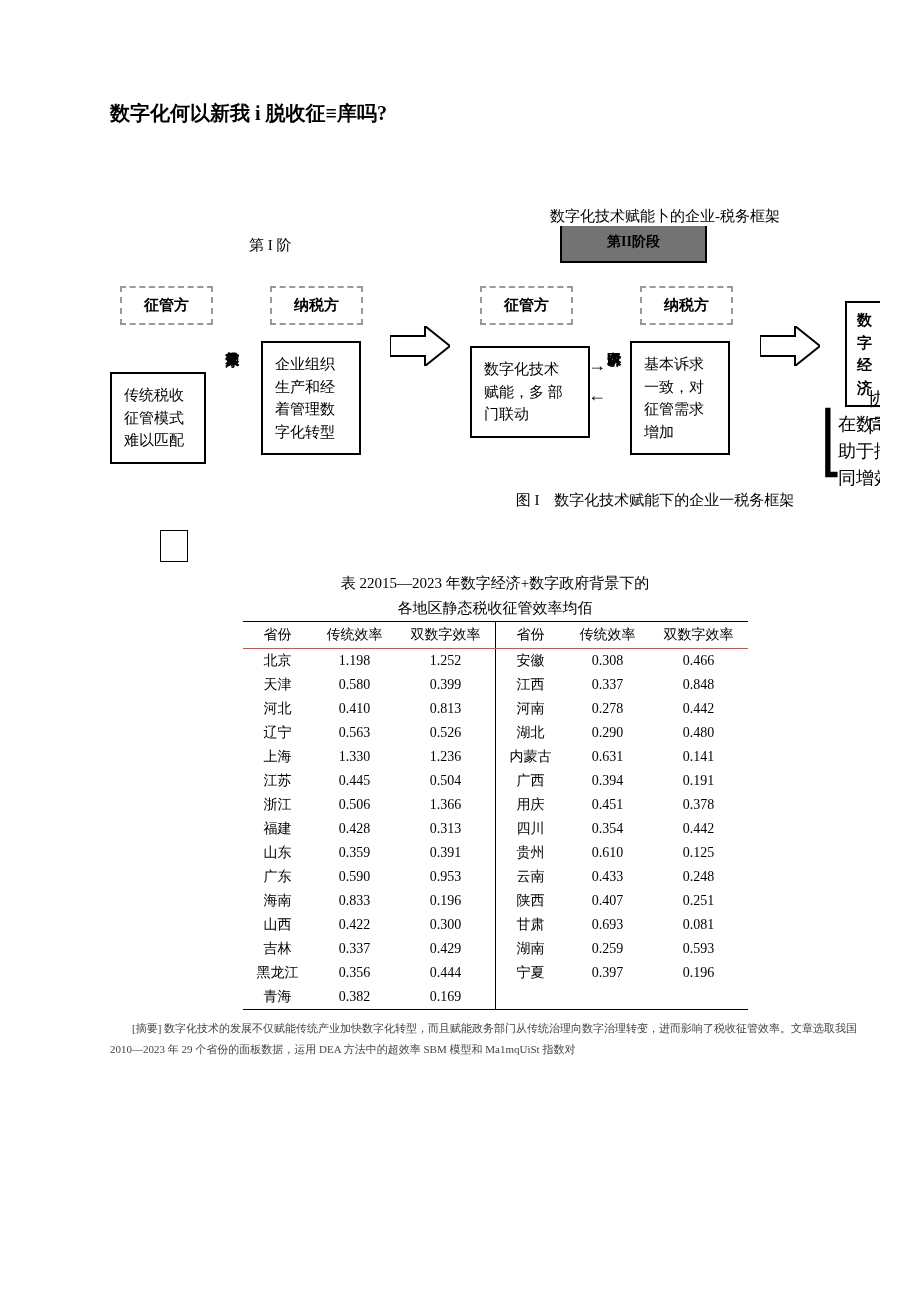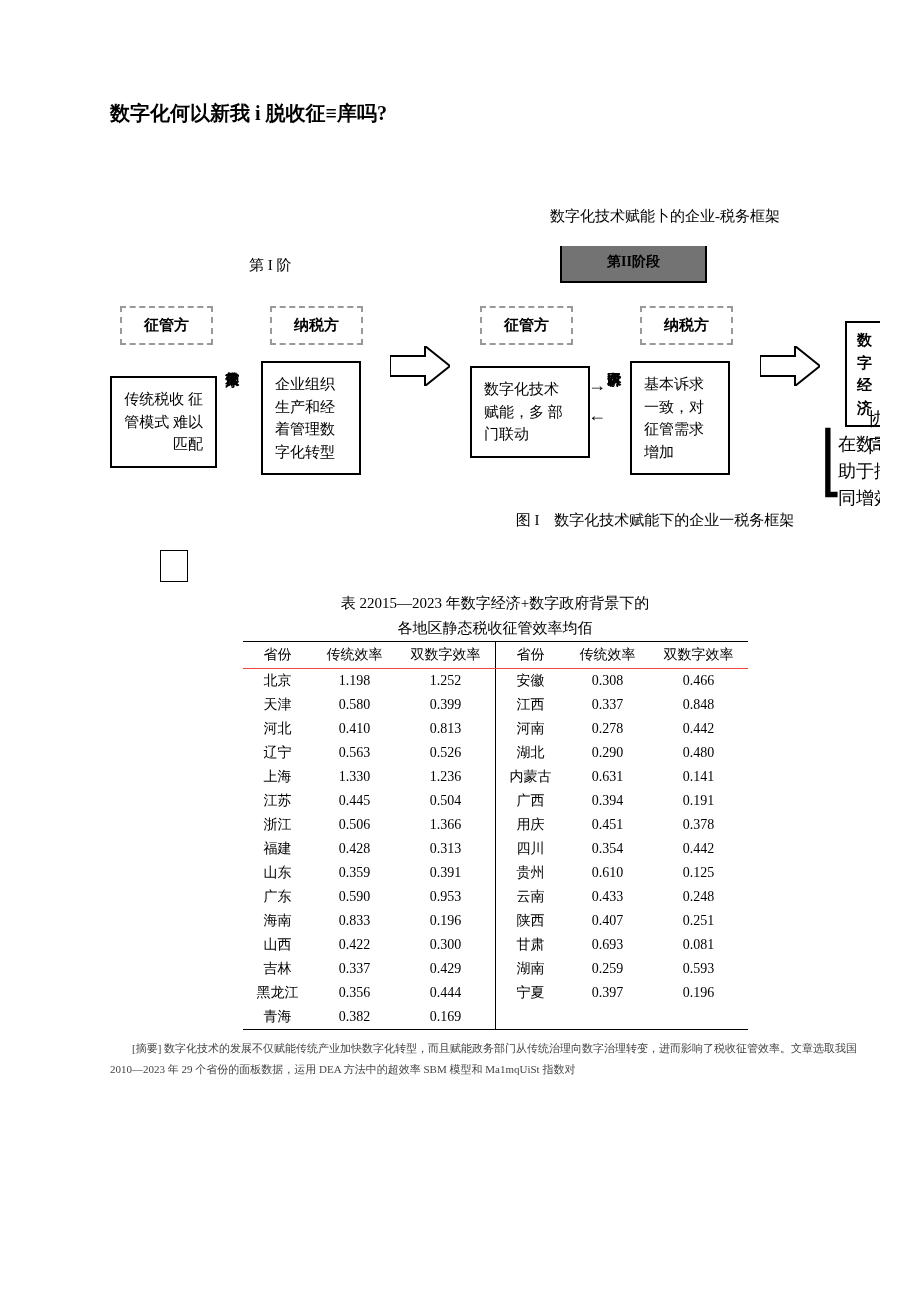--- a/index.html
+++ b/index.html
@@ -12,21 +12,20 @@
     }
     .title {
       font-size: 20px;
       font-weight: bold;
       margin-bottom: 80px;
     }
     .diagram-title {
       text-align: center;
       margin-left: 340px;
       font-size: 15px;
-      margin-bottom: 20px;
     }
     .diagram {
       position: relative;
       height: 260px;
       overflow: hidden;
     }
     .stage-label {
       position: absolute;
       font-size: 15px;
     }
@@ -140,21 +139,21 @@
 
 <div class="diagram-title">数字化技术赋能卜的企业-税务框架</div>
 
 <div class="diagram">
   <div class="stage-label stage1-label">第 I 阶</div>
   <div class="stage2-box">第II阶段</div>
 
   <div class="dashed-box" style="top:60px; left:10px;">征管方</div>
   <div class="dashed-box" style="top:60px; left:160px;">纳税方</div>
 
-  <div class="solid-box" style="top:130px; left:0px; width:107px;text-align:right;">传统税收
+  <div class="solid-box" style="top:146px; left:0px; width:96px;">传统税收
 征管模式
 难以匹配</div>
   <div class="vert-text" style="top:115px; left:113px;">序贯依赖</div>
   <div class="solid-box" style="top:115px; left:151px; width:100px;">企业组织
 生产和经
 着管理数
 字化转型</div>
 
   <div class="big-arrow" style="top:100px; left:280px;">
     <svg viewBox="0 0 60 40">

